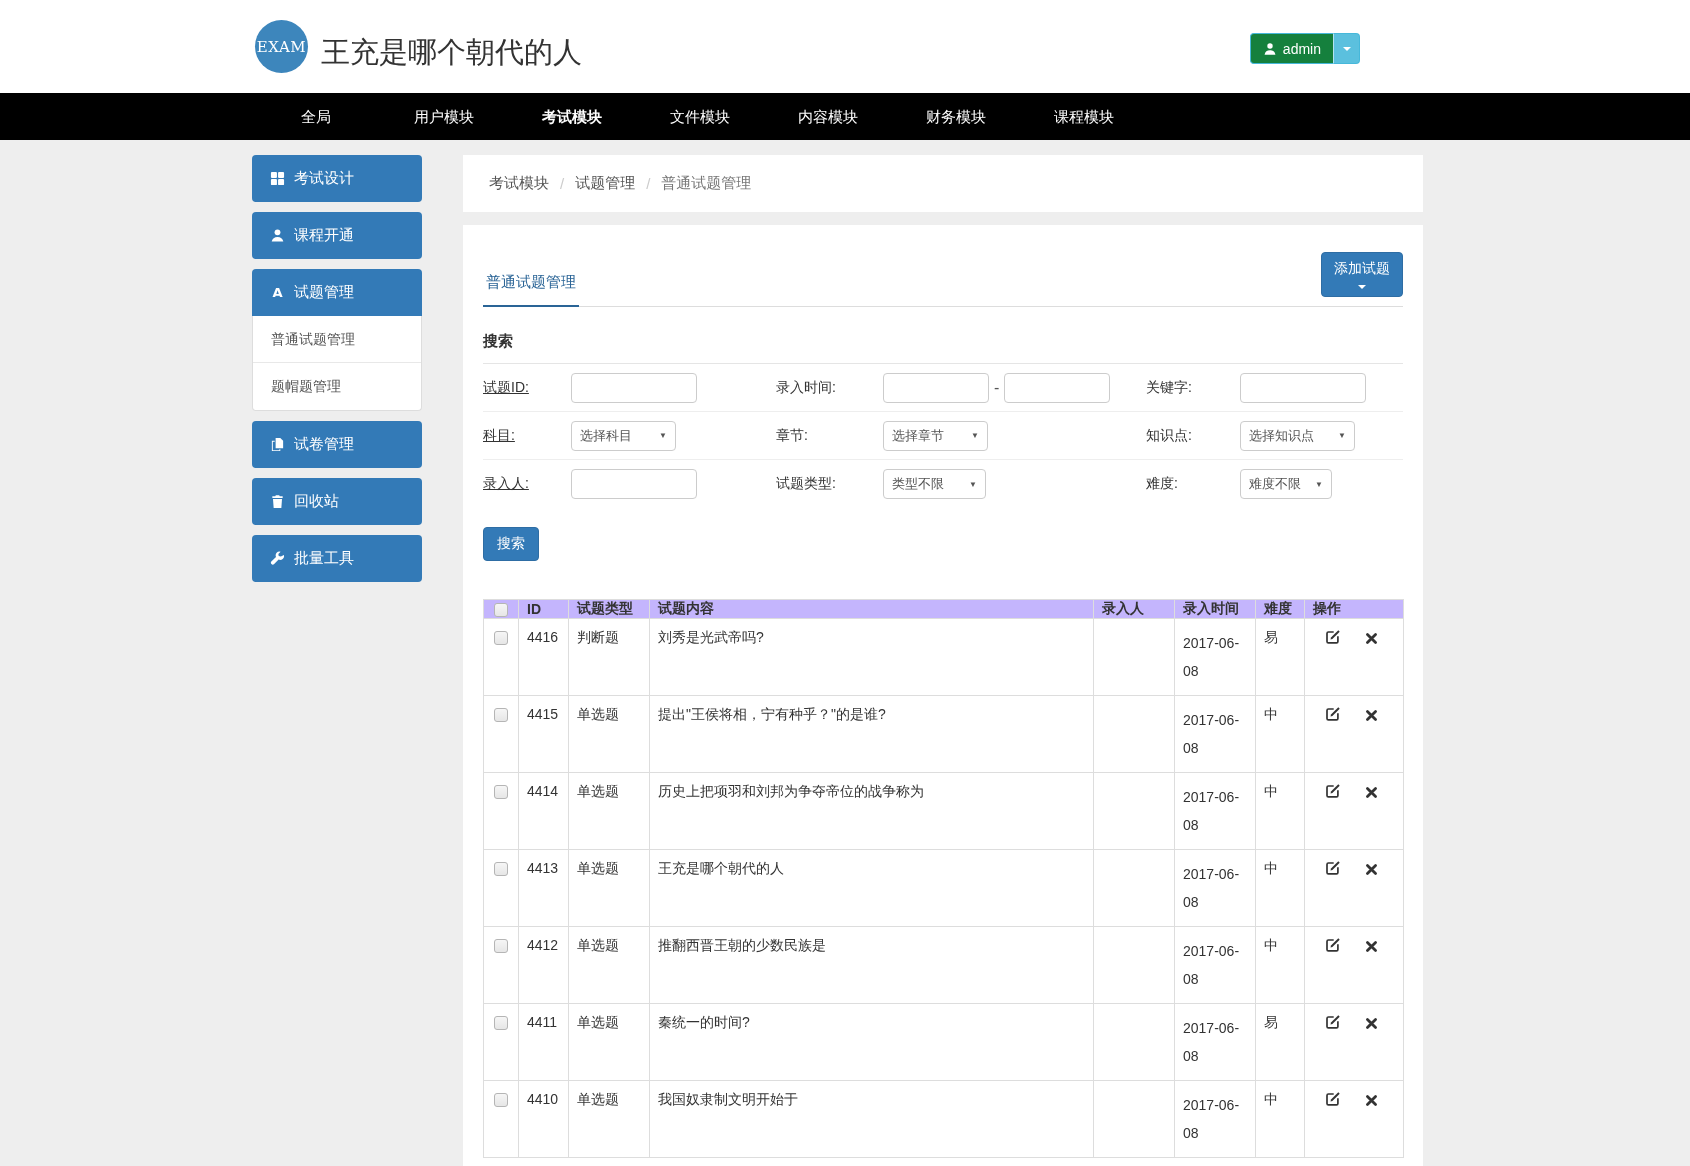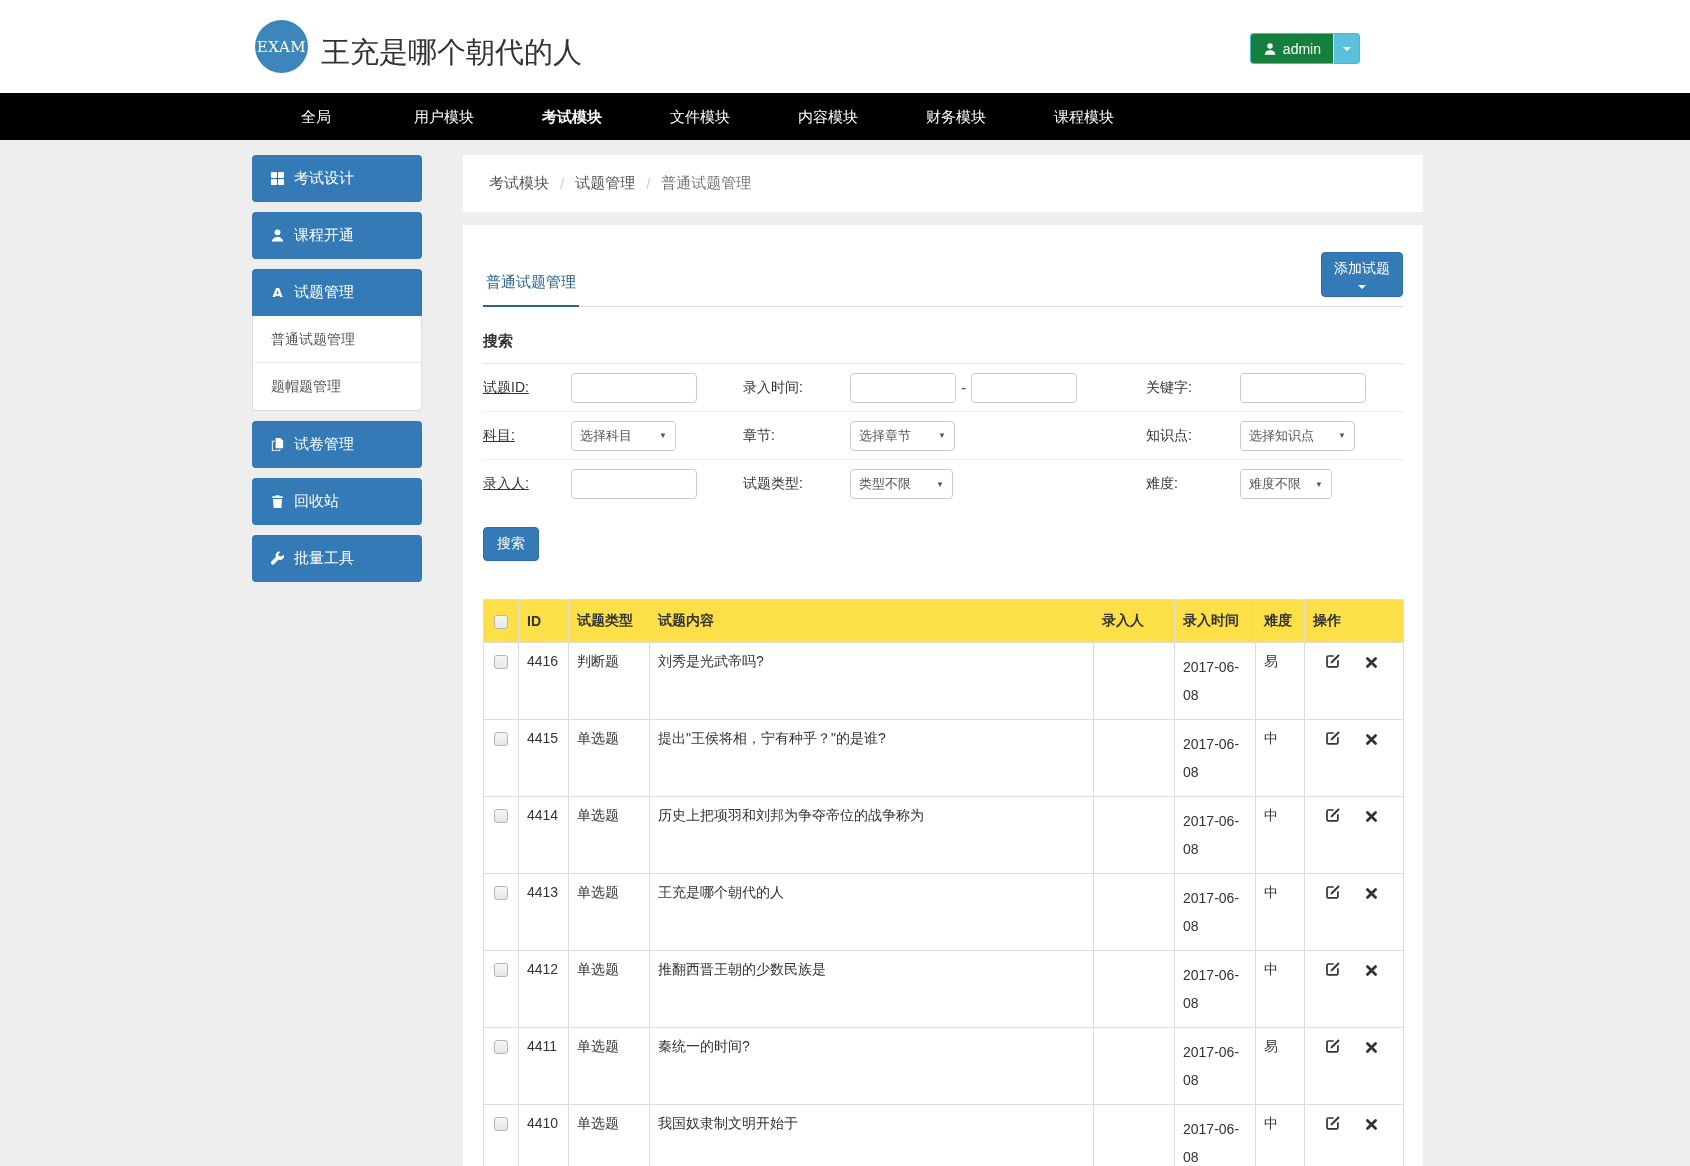--- a/index.html
+++ b/index.html
@@ -48,35 +48,35 @@
   
   .search-head { margin-top:25px; font-size:15px; font-weight:bold; color:#333; padding-bottom:12px; border-bottom:1px solid #e5e5e5; }
   .frow { display:flex; align-items:center; height:48px; border-bottom:1px solid #eee; }
   .search-form .frow:last-child { border-bottom:none; }
   .fcol { display:flex; align-items:center; }
   .fcol.c1 { width:260px; }
   .fcol.c2 { width:403px; }
   .fcol.c3 { flex:1; }
   .flabel { font-size:14px; color:#333; }
   .c1 .flabel { width:88px;text-decoration:underline; }
-  .c2 .flabel { width:107px; }
+  .c2 .flabel { width:107px;margin-left:33px; }
   .c3 .flabel { width:94px; }
   .txt { height:30px; width:126px; border:1px solid #ccc; border-radius:4px; padding:0 8px; font-size:13px; color:#555; background:#fff; }
   .txt.date { width:106px; }
   .dash { margin:0 5px; color:#555; }
   .select { height:30px; border:1px solid #ccc; border-radius:4px; background:#fff; display:flex; align-items:center; justify-content:space-between; padding:0 8px; font-size:13px; color:#555; cursor:pointer; width:105px; }
   .sel-caret { font-size:8px; color:#555; margin-left:6px; }
   .search-form .frow:nth-child(2) .c3 .select { width:115px; }
   .search-form .frow:nth-child(3) .c2 .select { width:103px; }
   .search-form .frow:nth-child(3) .c3 .select { width:92px; }
   .search-btn { margin-top:19px; background:#337ab7; color:#fff; border:1px solid #2e6da4; border-radius:4px; font-size:14px; padding:7px 13px; cursor:pointer; }
   
   .qtable { margin-top:38px; border-collapse:collapse; width:920px; table-layout:fixed; font-size:14px; }
   .qtable th, .qtable td { border:1px solid #ddd; text-align:left; }
-  .qtable th { background:#fde047; padding:12px 8px; color:#333; font-weight:bold; }
+  .qtable th { background:#c4b5fd; padding:0 8px; color:#333; font-weight:bold; }
   .qtable td { padding:10px 8px; vertical-align:top; color:#333; height:56px; }
   .qtable .chk { text-align:center; }
   input[type=checkbox] { appearance:none; -webkit-appearance:none; width:14px; height:14px; border:1px solid #b5b5b5; border-radius:3px; background:linear-gradient(#f6f6f6,#e6e6e6); margin:2px 0 0; cursor:pointer; vertical-align:top; }
   .date-cell { line-height:2; }
   td.actions { padding-left:20px; }
   .act { display:inline-block; margin-right:24px; cursor:pointer; line-height:1; }
   .act:last-child { margin-right:0; }
 </style>
 </head>
 <body>

